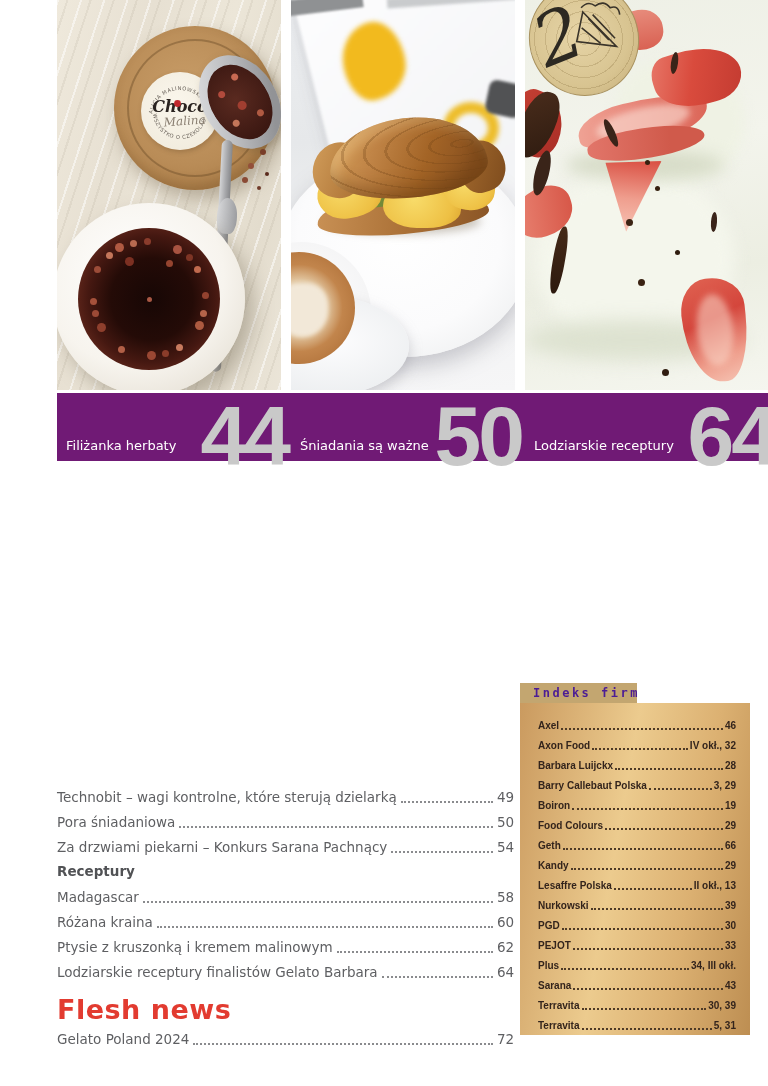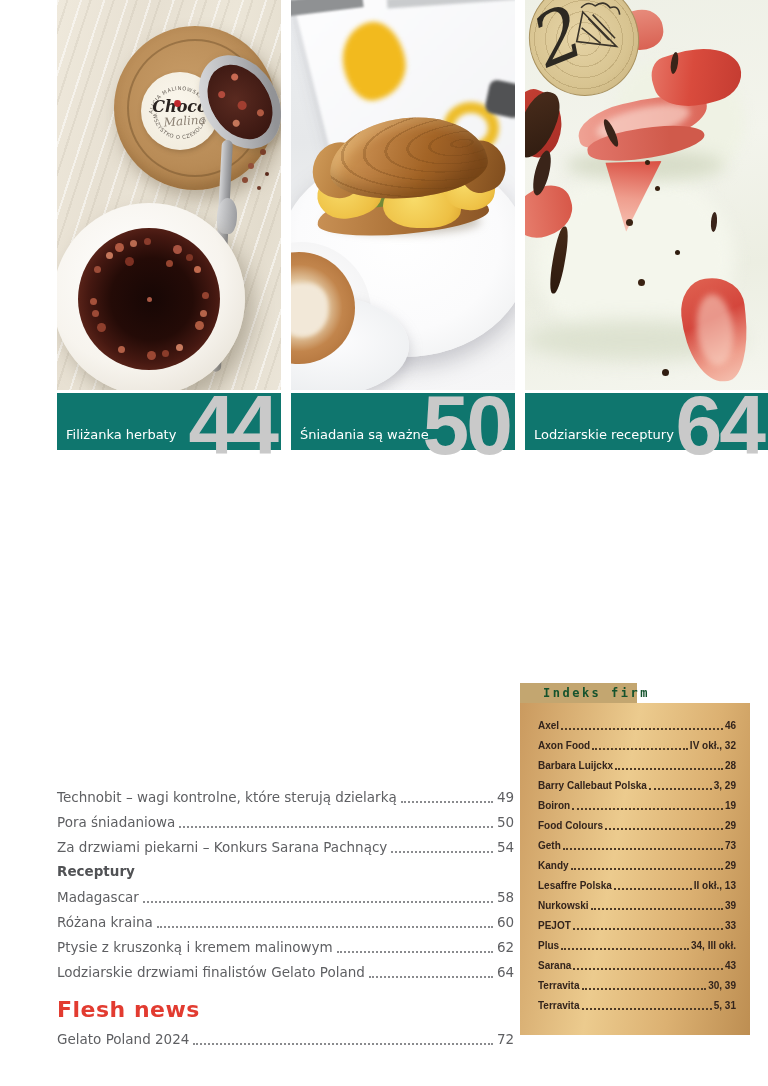--- a/index.html
+++ b/index.html
@@ -137,40 +137,40 @@
     box-shadow:10px 26px 0 0 #35200f,-18px 60px 0 1px #3b2414,30px 90px 0 0 #2f1c0e,-6px 120px 0 1px #3a2212,
       18px 210px 0 1px #301d10,-40px 250px 0 0 #3a2414;}
   .p3-wafer{left:4px;top:-18px;width:108px;height:112px;border-radius:50%;transform:rotate(-14deg);
     background:radial-gradient(circle at 45% 45%,#e6d4a6 0%,#d8c491 60%,#c3ab77 100%);
     border:1px solid #a8915e;overflow:hidden;}
   .p3-wafer::before{content:"";position:absolute;inset:0;border-radius:50%;
     background:repeating-radial-gradient(circle at 50% 50%,transparent 0 5px,rgba(120,95,45,.22) 5px 6px,transparent 6px 11px);}
   .p3-wafer svg{position:absolute;inset:0;}
 
   
-  .bar{position:absolute;top:393px;height:57px;background:#0f766e;}
+  .bar{position:absolute;top:393px;height:68px;background:#701a75;padding-left:12px;}
   #bar1{left:57px;width:224px;} #bar2{left:291px;width:224px;} #bar3{left:525px;width:243px;}
   .bar-label{position:absolute;left:9px;bottom:8px;color:#ffffff;font-size:13px;white-space:nowrap;}
   .bar-num{position:absolute;right:5px;bottom:-17px;font-family:"Liberation Sans",sans-serif;
     font-weight:700;font-size:84px;line-height:1;letter-spacing:-3px;color:#c9c9c9;}
 
   
   .toc{position:absolute;left:57px;top:784px;width:458px;}
   .toc-row{height:25px;display:flex;align-items:center;font-size:13.5px;color:#5e5f62;}
   .toc-row .t{white-space:nowrap;}
   .toc-row .dots{flex:1;height:0;border-bottom:2px dotted #8a8b8e;margin:0 4px;align-self:flex-end;margin-bottom:6px;}
   .toc-row .p{min-width:18px;text-align:left;}
   .toc-head{height:25px;line-height:25px;font-size:13.5px;font-weight:bold;color:#515255;}
-  .flesh{height:32px;padding-top:10px;line-height:32px;font-size:22px;font-weight:bold;
+  .flesh{height:32px;padding-top:10px;line-height:32px;font-size:27px;font-weight:bold;
     letter-spacing:.5px;color:#e23b30;}
 
   
   .index{position:absolute;left:520px;top:683px;width:230px;}
-  .index-header{position:relative;width:117px;height:20px;line-height:20px;padding-left:23px;box-sizing:border-box;
-    background:#c3a670;color:#14532d;font-family:"DejaVu Sans Mono",monospace;font-weight:bold;
+  .index-header{position:relative;width:117px;height:20px;line-height:20px;padding-left:13px;box-sizing:border-box;
+    background:#c3a670;color:#4c1d95;font-family:"DejaVu Sans Mono",monospace;font-weight:bold;
     font-size:12px;letter-spacing:2.5px;white-space:nowrap;}
   .index-body{width:230px;height:332px;box-sizing:border-box;padding:12px 14px 0 18px;
     background:linear-gradient(100deg,#ca9a5f 0%,#eccb8e 42%,#dcb172 70%,#bd8e52 100%);}
   .idx-row{height:20px;display:flex;align-items:center;font-family:"Liberation Sans",sans-serif;
     font-size:10px;font-weight:bold;color:#33241c;}
   .idx-row .t{white-space:nowrap;}
   .idx-row .dots{flex:1;height:0;border-bottom:2px dotted #4e3a26;margin:0 2px;align-self:flex-end;margin-bottom:5px;}
   .idx-row .p{white-space:nowrap;text-align:left;}
 </style>
 </head>
@@ -304,21 +304,21 @@
           <span class="t">Różana kraina</span>
           <span class="dots"></span>
           <span class="p">60</span>
         </div>
         <div class="toc-row">
           <span class="t">Ptysie z kruszonką i kremem malinowym</span>
           <span class="dots"></span>
           <span class="p">62</span>
         </div>
         <div class="toc-row">
-          <span class="t">Lodziarskie drzwiami finalistów Gelato Poland</span>
+          <span class="t">Lodziarskie receptury finalistów Gelato Barbara</span>
           <span class="dots"></span>
           <span class="p">64</span>
         </div>
       </div>
     <div class="flesh">Flesh news</div>
     <div id="toc-list2">
         <div class="toc-row">
           <span class="t">Gelato Poland 2024</span>
           <span class="dots"></span>
           <span class="p">72</span>
@@ -355,38 +355,43 @@
           <span class="p">19</span>
         </div>
         <div class="idx-row">
           <span class="t">Food Colours</span>
           <span class="dots"></span>
           <span class="p">29</span>
         </div>
         <div class="idx-row">
           <span class="t">Geth</span>
           <span class="dots"></span>
-          <span class="p">73</span>
+          <span class="p">66</span>
         </div>
         <div class="idx-row">
           <span class="t">Kandy</span>
           <span class="dots"></span>
           <span class="p">29</span>
         </div>
         <div class="idx-row">
           <span class="t">Lesaffre Polska</span>
           <span class="dots"></span>
           <span class="p">II okł., 13</span>
         </div>
         <div class="idx-row">
           <span class="t">Nurkowski</span>
           <span class="dots"></span>
           <span class="p">39</span>
         </div>
         <div class="idx-row">
+          <span class="t">PGD</span>
+          <span class="dots"></span>
+          <span class="p">30</span>
+        </div>
+        <div class="idx-row">
           <span class="t">PEJOT</span>
           <span class="dots"></span>
           <span class="p">33</span>
         </div>
         <div class="idx-row">
           <span class="t">Plus</span>
           <span class="dots"></span>
           <span class="p">34, III okł.</span>
         </div>
         <div class="idx-row">

